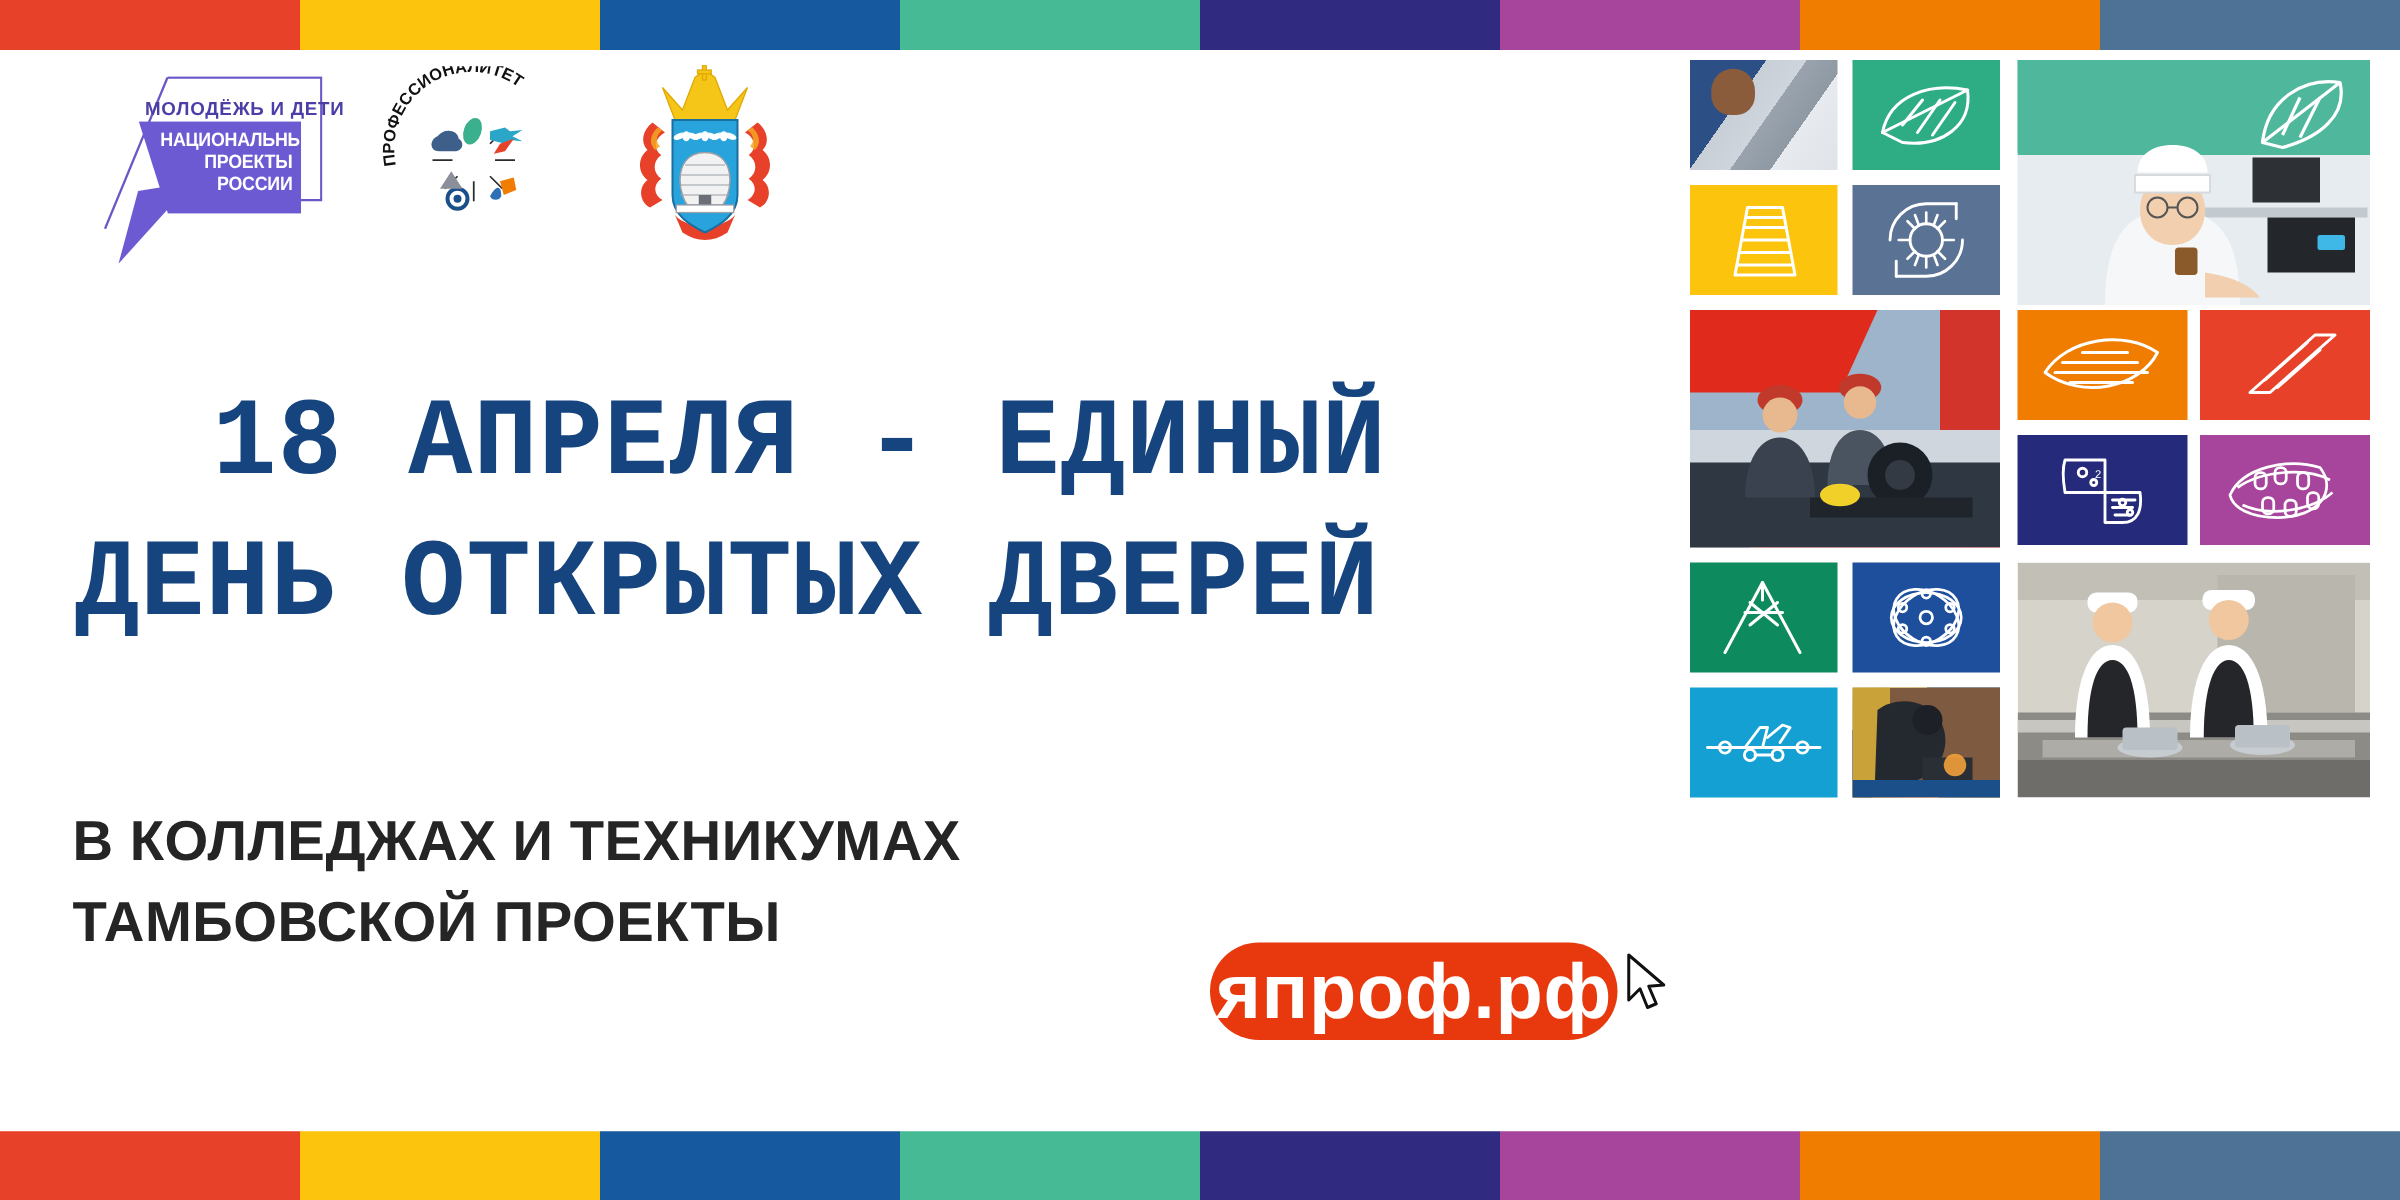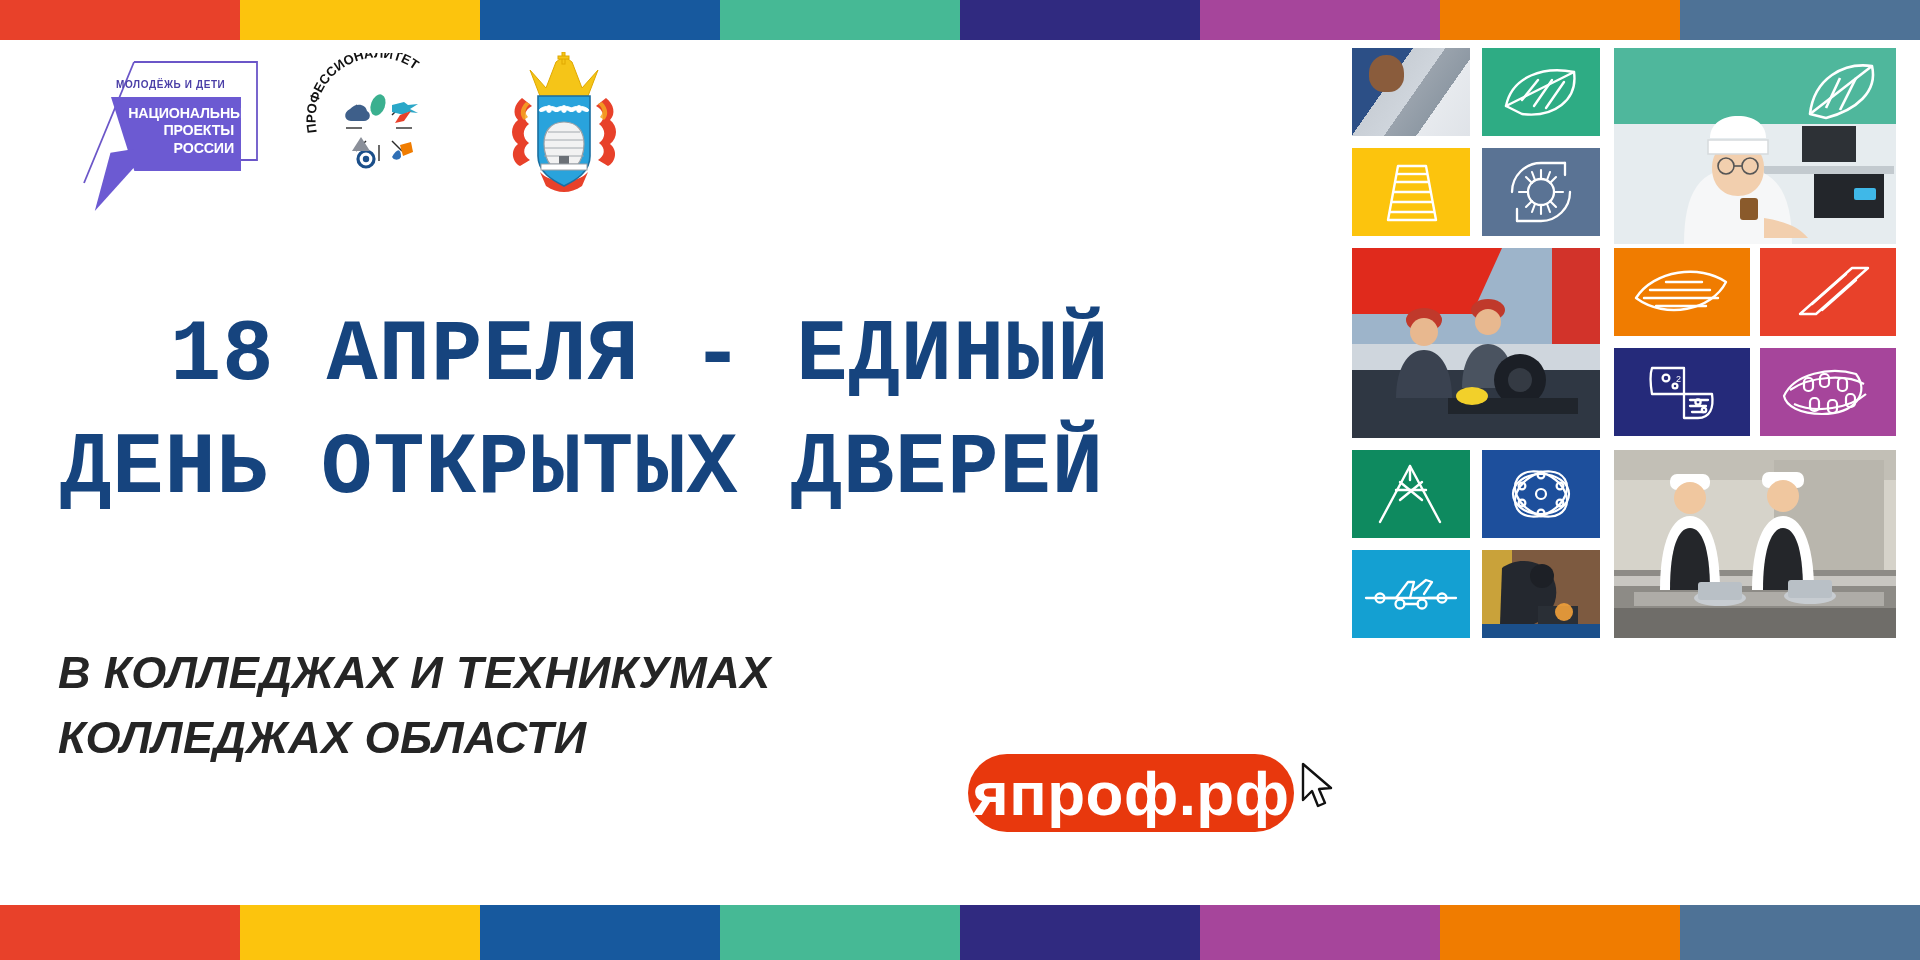--- a/index.html
+++ b/index.html
@@ -37,21 +37,21 @@
   }
 
   
   .np-logo { position: relative; width: 180px; height: 150px; }
   .np-frame-outline {
     position: absolute; left: 0; top: 8px;
     width: 180px; height: 132px;
   }
   .np-top-text {
     position: absolute; left: 38px; top: 26px;
-    font-size: 10px; font-weight: 700;
+    font-size: 15px; font-weight: 700;
     letter-spacing: 0.6px;
     color: #4b3fa7;
     white-space: nowrap;
   }
   .np-block {
     position: absolute; left: 33px; top: 44px;
     width: 130px; height: 74px;
     background: #6c5ad2;
     clip-path: polygon(0% 0%, 100% 0%, 100% 100%, 18% 100%);
     padding: 7px 7px 0 8px;
@@ -107,21 +107,20 @@
     left: 58px; top: 640px;
     width: 1000px;
   }
   .subhead .line {
     color: #252525;
     font-weight: 700;
     font-size: 45px;
     line-height: 1.45;
     letter-spacing: 0.4px;
     white-space: nowrap;
-    font-style: italic;
   }
 
   
   .cta {
     position: absolute;
     left: 968px; top: 754px;
     width: 326px; height: 78px;
     background: #e8380d;
     border-radius: 40px;
     display: flex;
@@ -306,21 +305,21 @@
     </div>
   </div>
 
   <div class="headline">
     <div class="line l1">18 АПРЕЛЯ - ЕДИНЫЙ</div>
     <div class="line l2">ДЕНЬ ОТКРЫТЫХ ДВЕРЕЙ</div>
   </div>
 
   <div class="subhead">
     <div class="line">В КОЛЛЕДЖАХ И ТЕХНИКУМАХ</div>
-    <div class="line">КОЛЛЕДЖАХ ОБЛАСТИ</div>
+    <div class="line">ТАМБОВСКОЙ ПРОЕКТЫ</div>
   </div>
 
   <div class="cta">япроф.рф</div>
 
   <svg class="cursor" viewBox="0 0 34 48">
     <path d="M3 2 L3 38 L12 29 L18 44 L25 41 L19 27 L31 26 Z" fill="#ffffff" stroke="#111111" stroke-width="2.4" stroke-linejoin="round"></path>
   </svg>
 
   <div class="mosaic">
 

